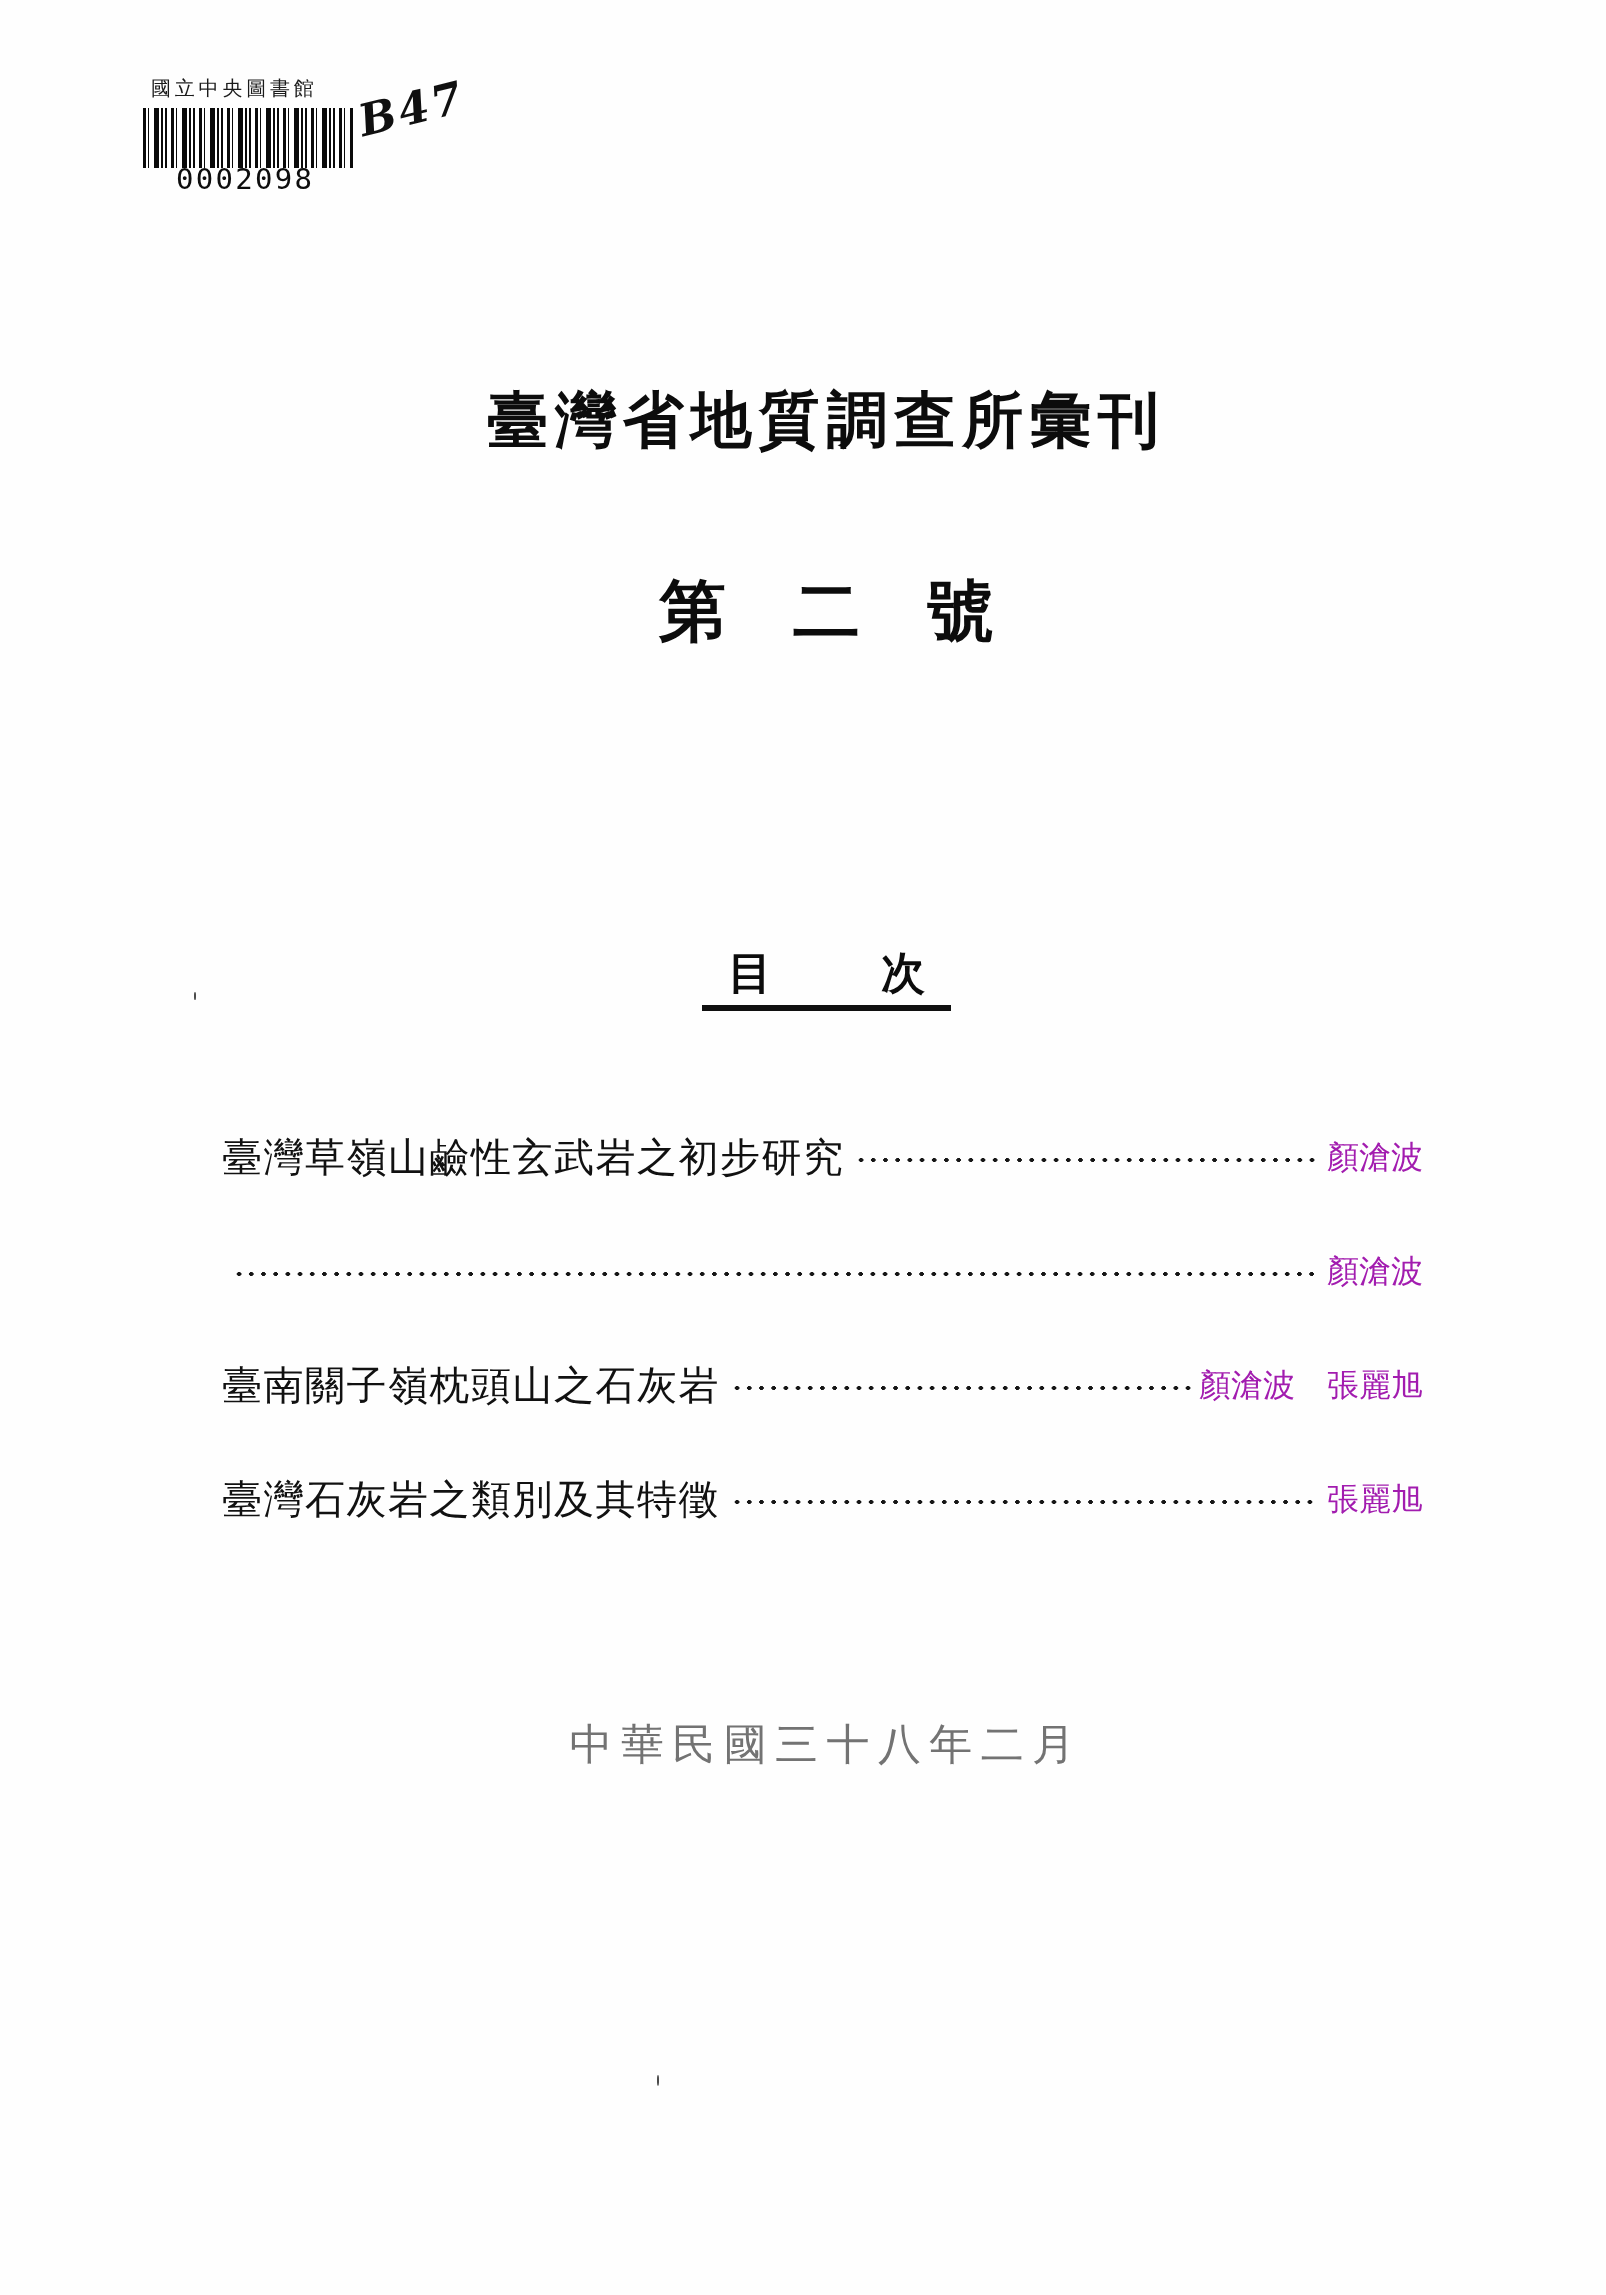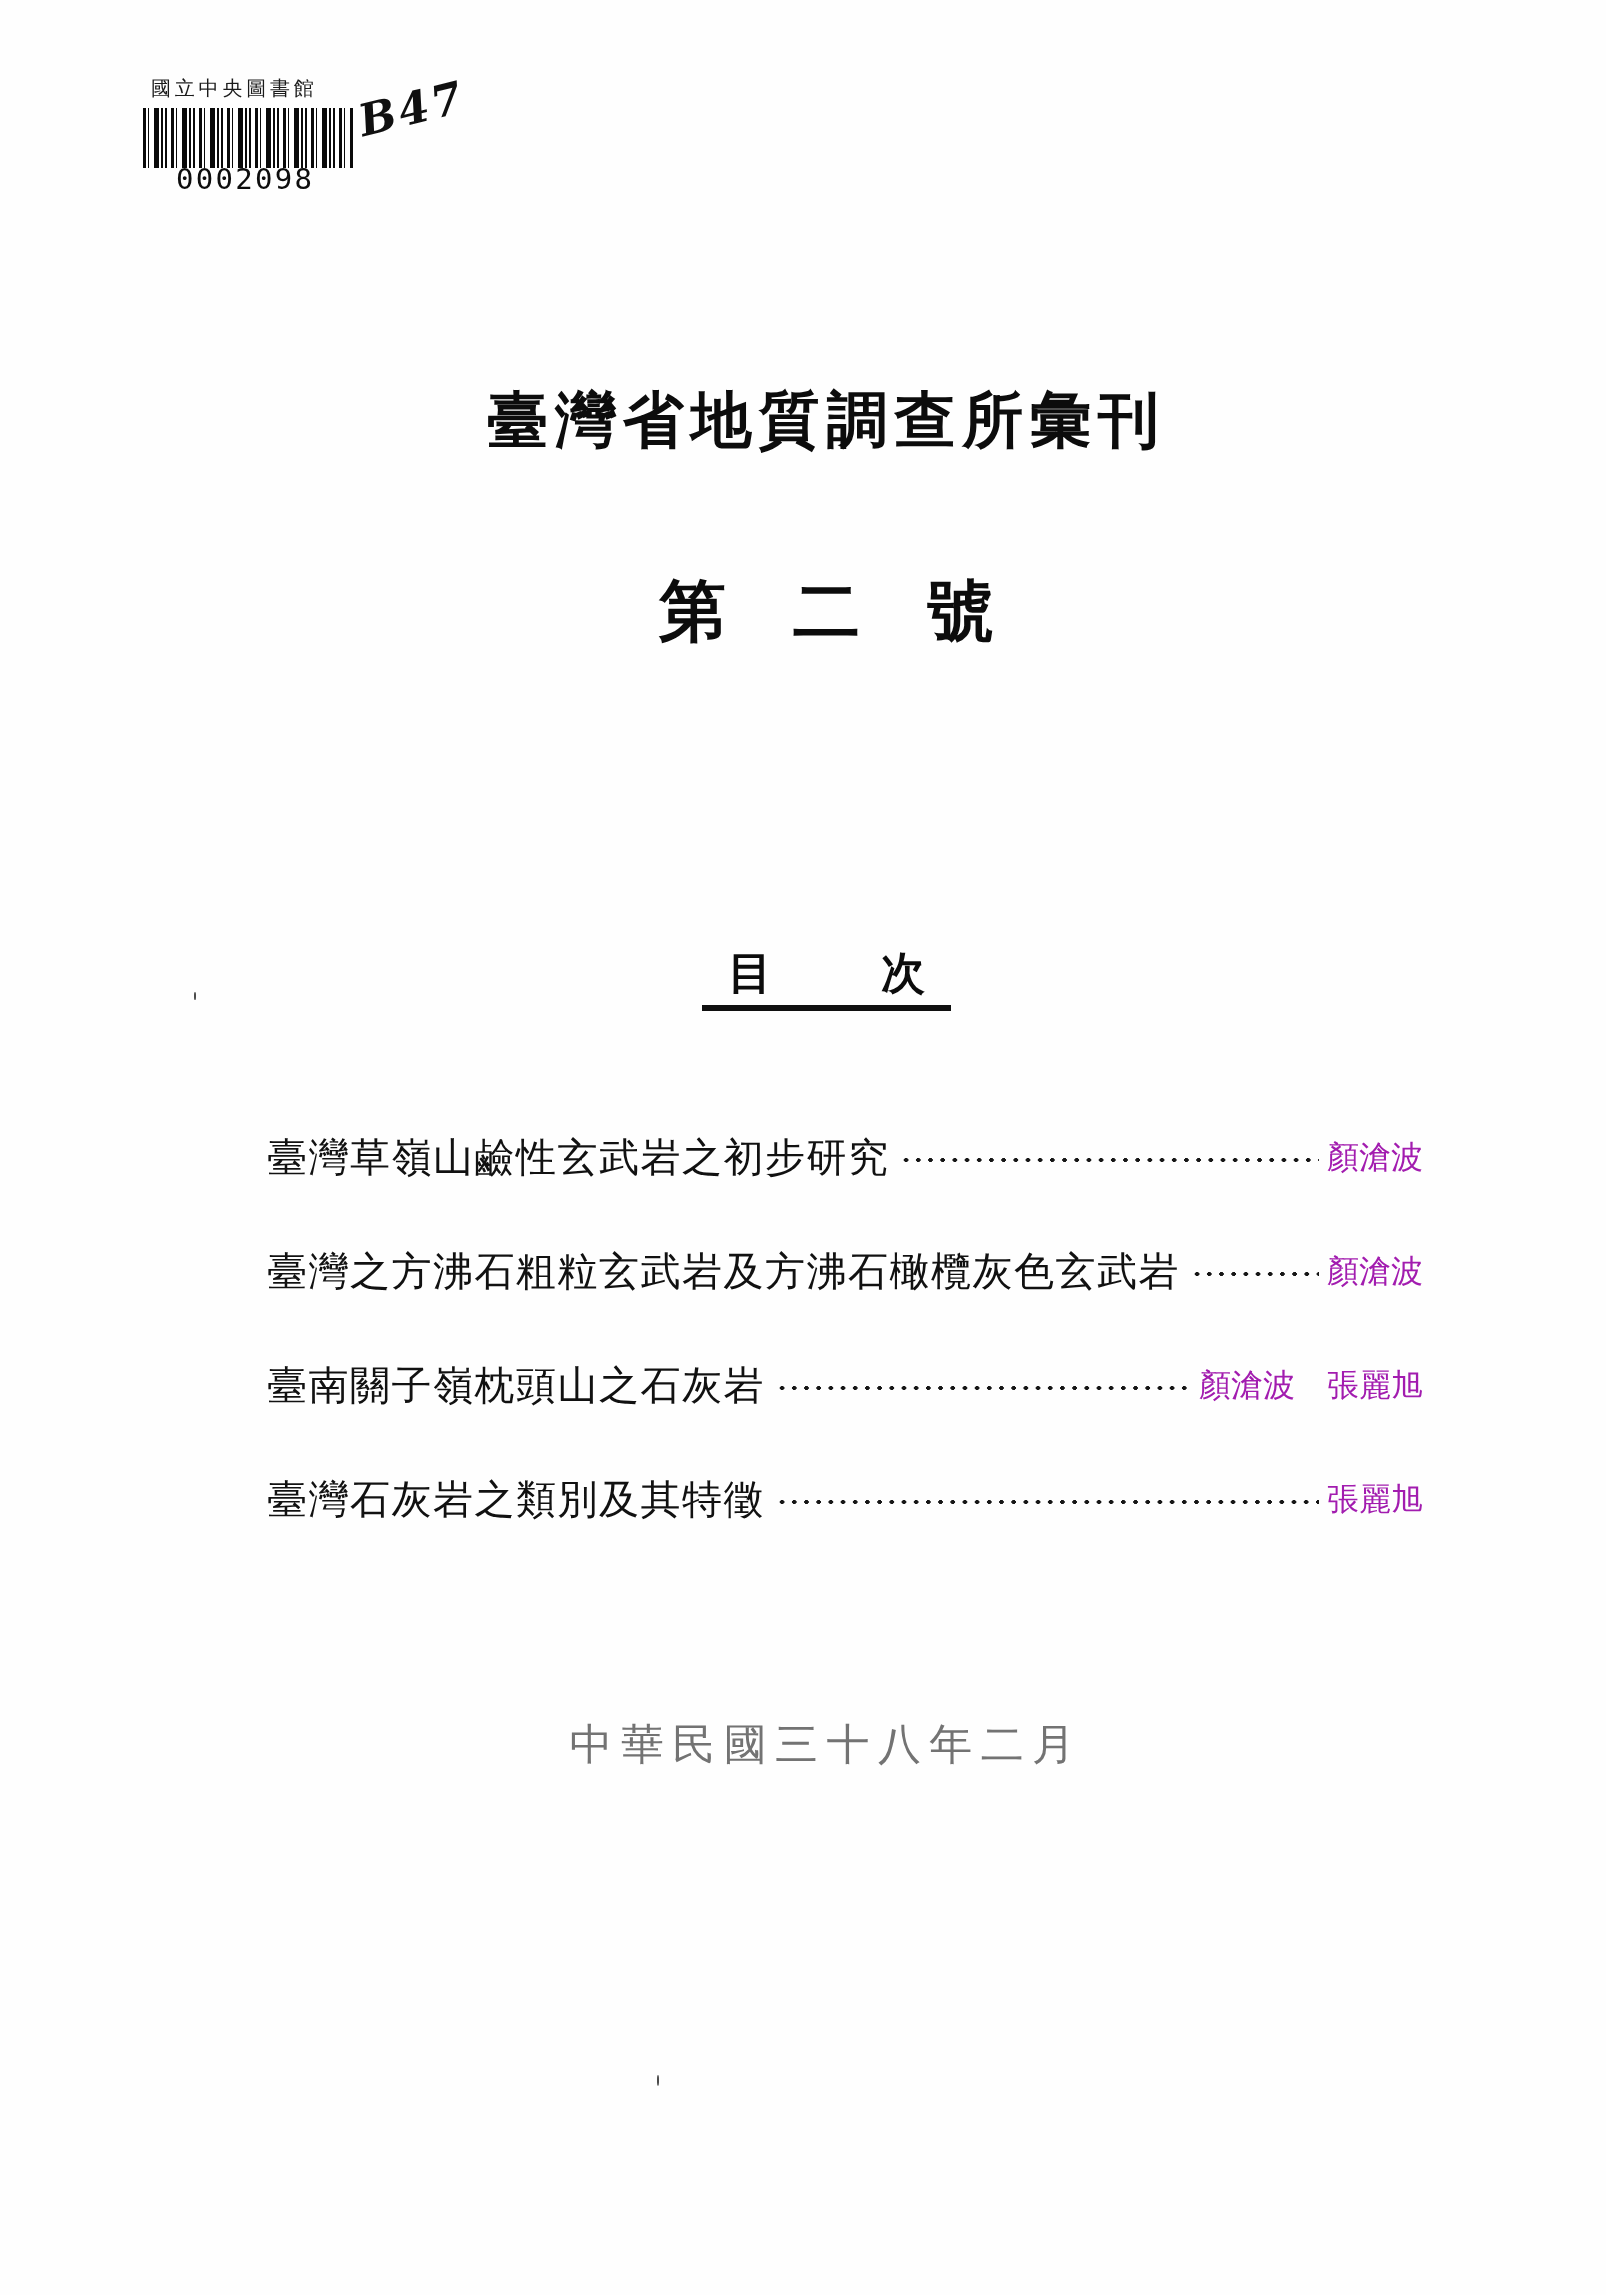--- a/index.html
+++ b/index.html
@@ -66,21 +66,20 @@
   }
 
   
   .toc{
     position:absolute;left:222px;top:1132px;width:1201px;
   }
   .toc-row{
     display:flex;align-items:center;
     height:51px;margin-bottom:63px;
     white-space:nowrap;
-    margin-left:45px;
   }
   .toc-title{font-size:40px;letter-spacing:1.5px;color:#111;}
   .leader{
     flex:1 1 auto;align-self:center;height:12.2px;
     margin:4.6px 7.7px 0 10.7px;
     background-image:radial-gradient(circle,#161616 2px,rgba(0,0,0,0) 2.4px);
     background-size:12.2px 12.2px;
     background-repeat:repeat-x;
     background-position:left center;
   }
@@ -127,21 +126,20 @@
   </div>
 
   <div class="toc" id="toc-list">
     <div class="toc-row">
       <span class="toc-title">臺灣草嶺山鹼性玄武岩之初步研究</span>
       <span class="leader"></span>
       <span class="toc-authors">顏滄波</span>
     </div>
 
     <div class="toc-row">
-      <span class="toc-title">臺灣之方沸石粗粒玄武岩及方沸石橄欖灰色玄武岩</span>
       <span class="leader"></span>
       <span class="toc-authors">顏滄波</span>
     </div>
 
     <div class="toc-row">
       <span class="toc-title">臺南關子嶺枕頭山之石灰岩</span>
       <span class="leader"></span>
       <span class="toc-authors">顏滄波　張麗旭</span>
     </div>
 

